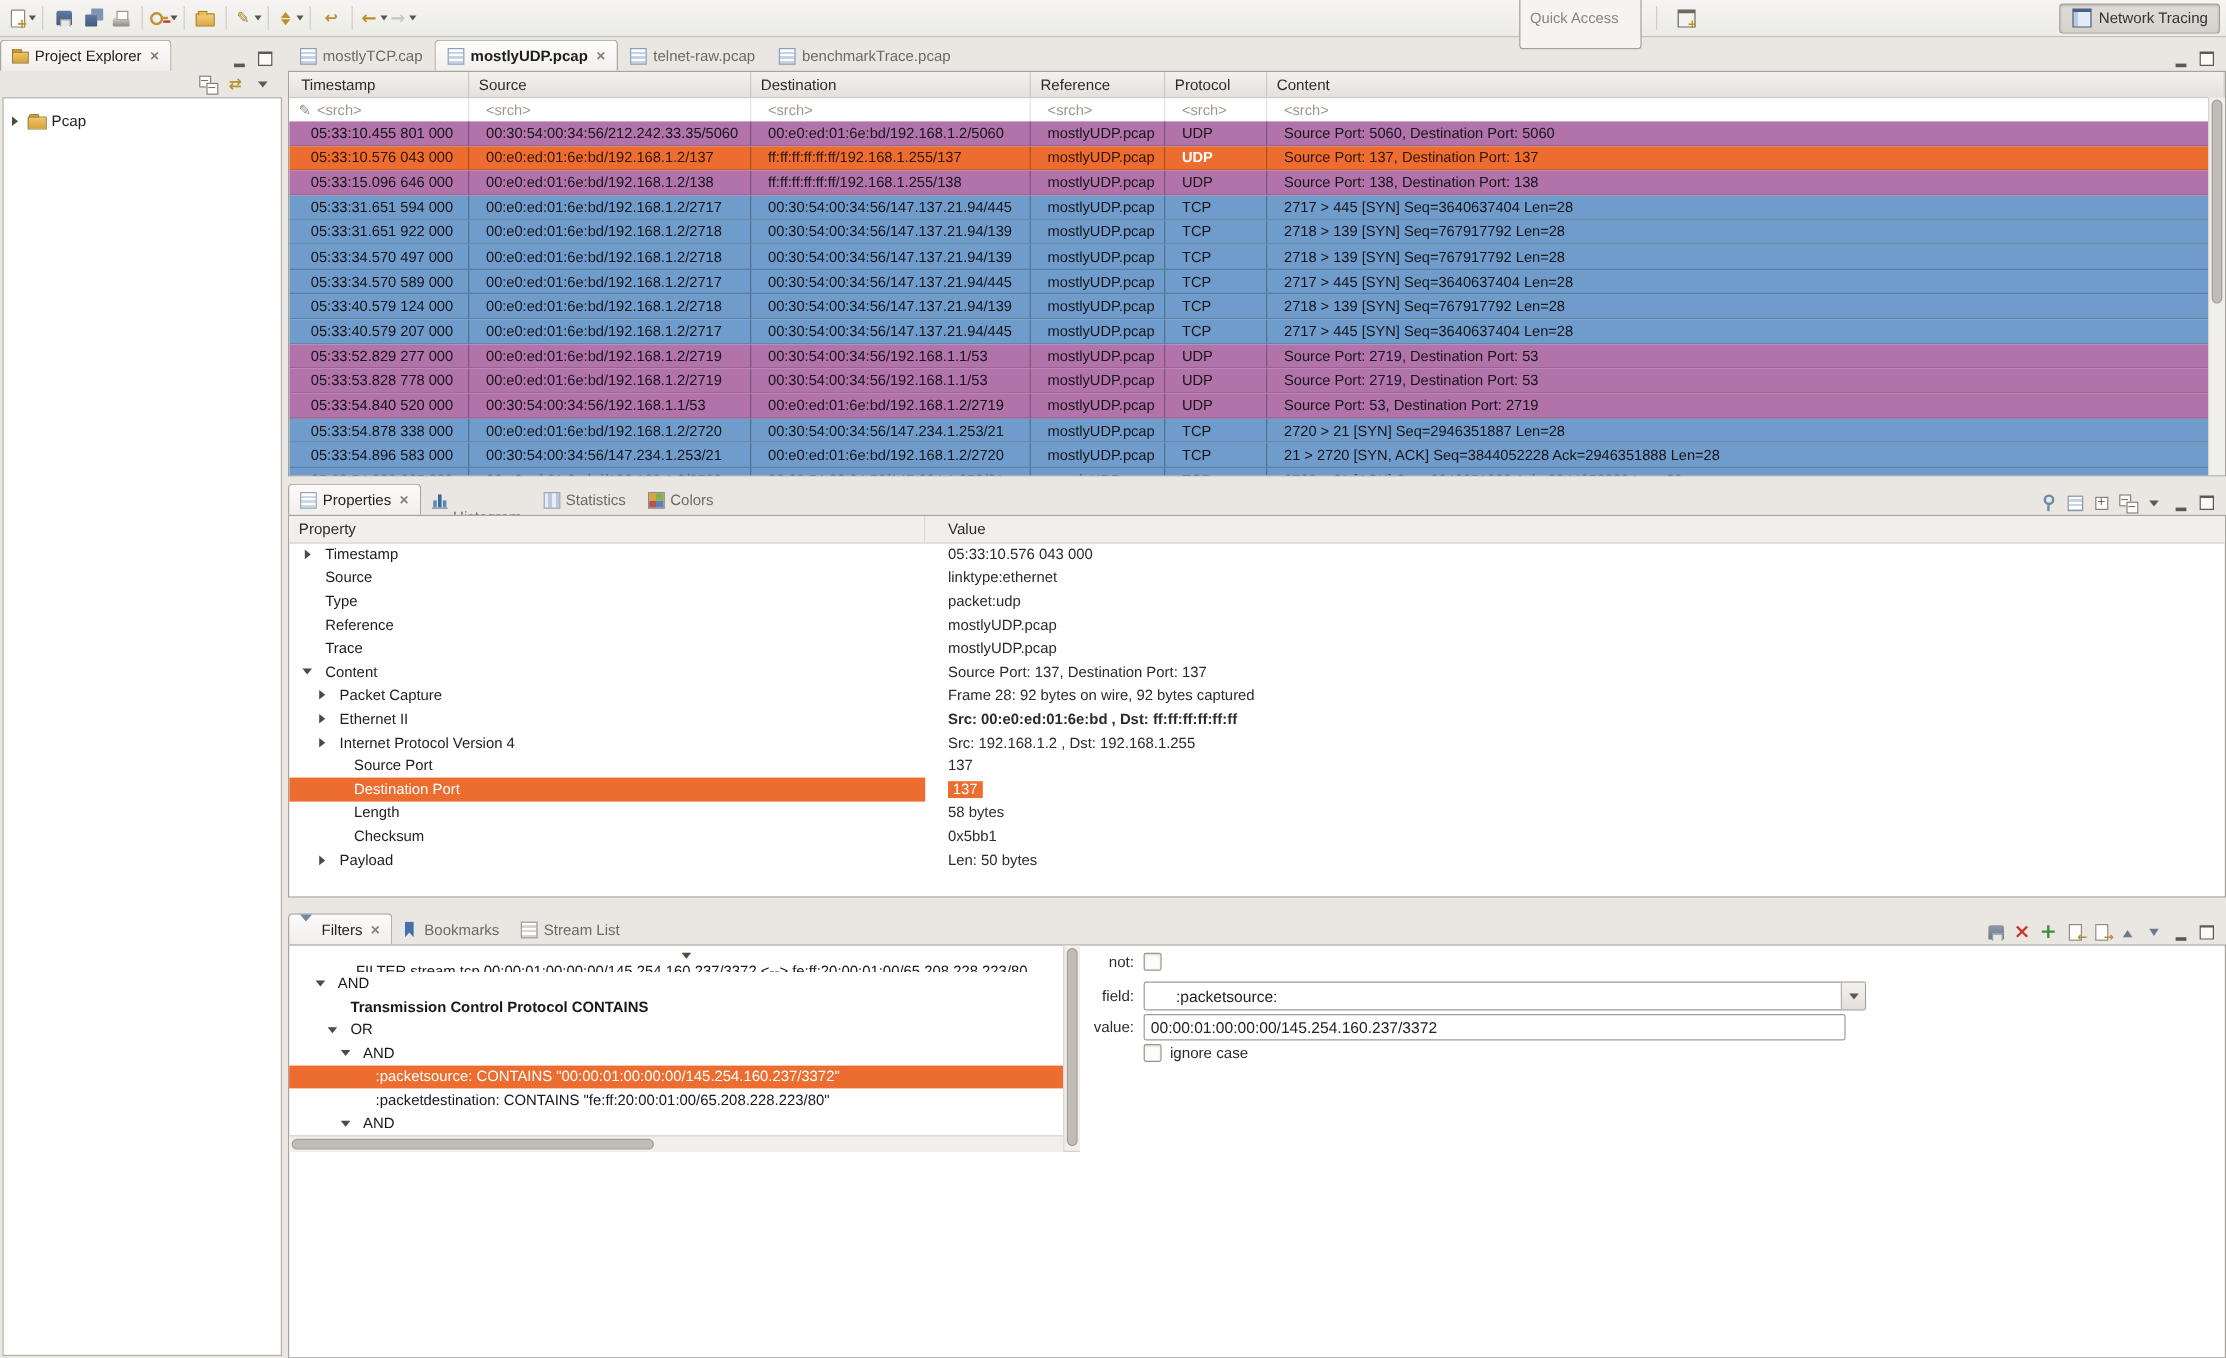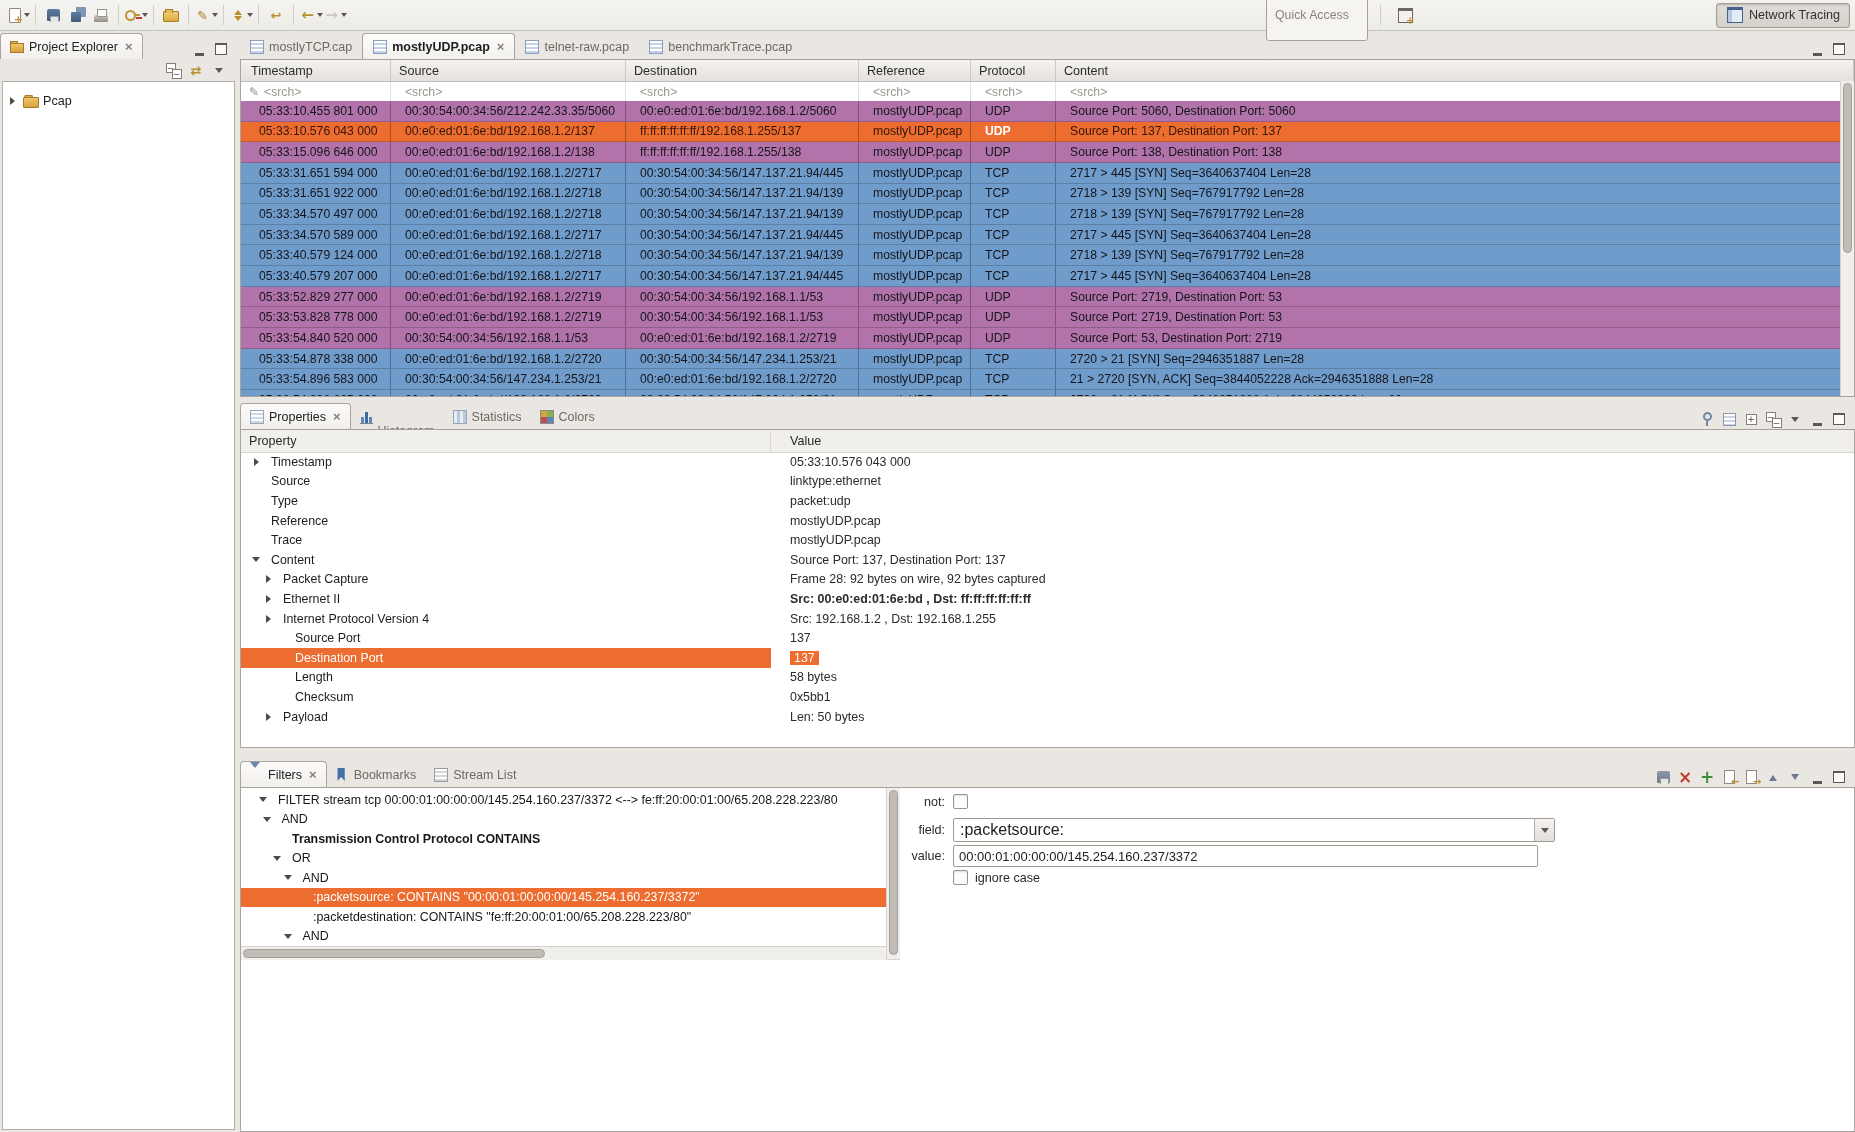--- a/index.html
+++ b/index.html
@@ -157,21 +157,21 @@
   .ftrow.sel{background:var(--sel_row);color:#fff;}
   .ftree-vsb{position:absolute;left:645px;top:0;width:13px;height:171px;background:#f1efec;border-left:1px solid #d6d2cc;border-bottom:1px solid #d6d2cc;}
   .ftree-vsb .vthumb{position:absolute;top:2px;left:2px;right:2px;bottom:4px;background:#c1bcb5;border:1px solid #a39e97;border-radius:6px;}
   .ftree-hsb{position:absolute;left:0;top:158px;width:645px;height:13px;background:#f1efec;border-top:1px solid #d6d2cc;}
   .ftree-hsb .hthumb{position:absolute;left:2px;top:2px;bottom:2px;width:300px;background:#c1bcb5;border:1px solid #a39e97;border-radius:6px;}
   .fform{position:absolute;left:658px;top:0;right:0;height:130px;}
   .frow{position:absolute;display:flex;align-items:center;}
   .flabel{width:46px;text-align:right;margin-right:8px;color:#2b2b2b;font-size:12.6px;flex:0 0 46px;}
   .checkbox{width:13px;height:13px;border:1px solid #9a948c;background:#fcfcfb;border-radius:2px;box-shadow:inset 0 1px 2px rgba(0,0,0,.12);}
   .combo{display:flex;align-items:center;width:600px;height:22px;border:1px solid #a19a92;background:#fff;border-radius:2px;}
-  .combo-text{flex:1;padding:0 6px;font-size:16px;color:#222;overflow:hidden;white-space:nowrap;}
+  .combo-text{flex:1;padding:0 6px;font-size:13px;color:#222;overflow:hidden;white-space:nowrap;margin-left:20px;}
   .combo-btn{width:19px;height:100%;border-left:1px solid #b6b0a9;background:linear-gradient(#f5f3f0,#e2deda);display:flex;align-items:center;justify-content:center;}
   .combo-btn::before{content:'';border-left:4px solid transparent;border-right:4px solid transparent;border-top:5px solid #5d5952;}
   .tinput{width:573px;height:20px;border:1px solid #a19a92;border-radius:2px;font-family:"Liberation Sans",sans-serif;font-size:13px;color:#222;padding:0 5px;background:#fff;}
   .ic-label{margin-left:7px;color:#2b2b2b;font-size:12.6px;}
 </style>
 </head>
 <body>
 
 <div class="window">
 
@@ -685,21 +685,21 @@
       <span class="mmbtn">
           <span class="icn ic-min"></span>
         </span>
       <span class="mmbtn">
           <span class="icn ic-max"></span>
         </span>
     </div>
   </div>
   <div class="filters-body">
     <div class="ftree">
-        <div class="ftrow" style="padding-left: 16px;">
+        <div class="ftrow" style="padding-left: 26px; flex-direction: column;">
           <div class="fw down" style="display: inline-flex;"></div>
           <div class="ft-label" style="display: inline-block;">FILTER stream tcp 00:00:01:00:00:00/145.254.160.237/3372 &lt;--&gt; fe:ff:20:00:01:00/65.208.228.223/80</div>
         </div>
         <div class="ftrow" style="padding-left: 19.5px;">
           <div class="fw down" style="display: inline-flex;"></div>
           <div class="ft-label" style="display: inline-block;">AND</div>
         </div>
         <div class="ftrow" style="padding-left: 30px;">
           <div class="fw none" style="display: inline-flex;"></div>
           <div class="ft-label" style="display: inline-block; font-weight: bold;">Transmission Control Protocol CONTAINS</div>

